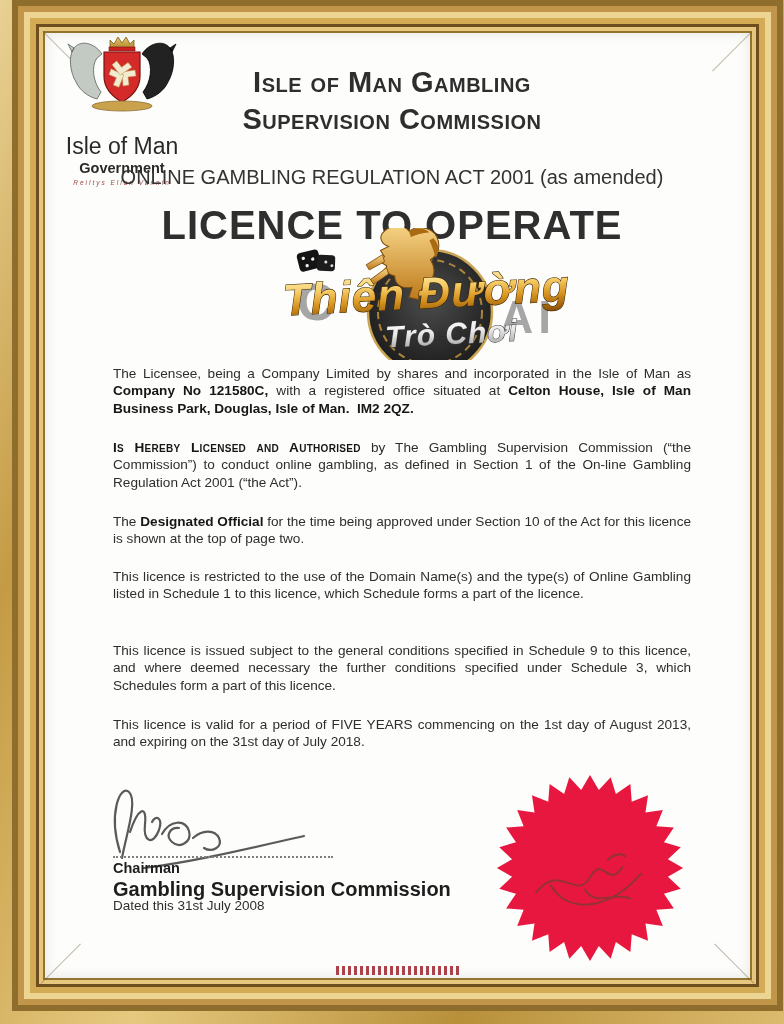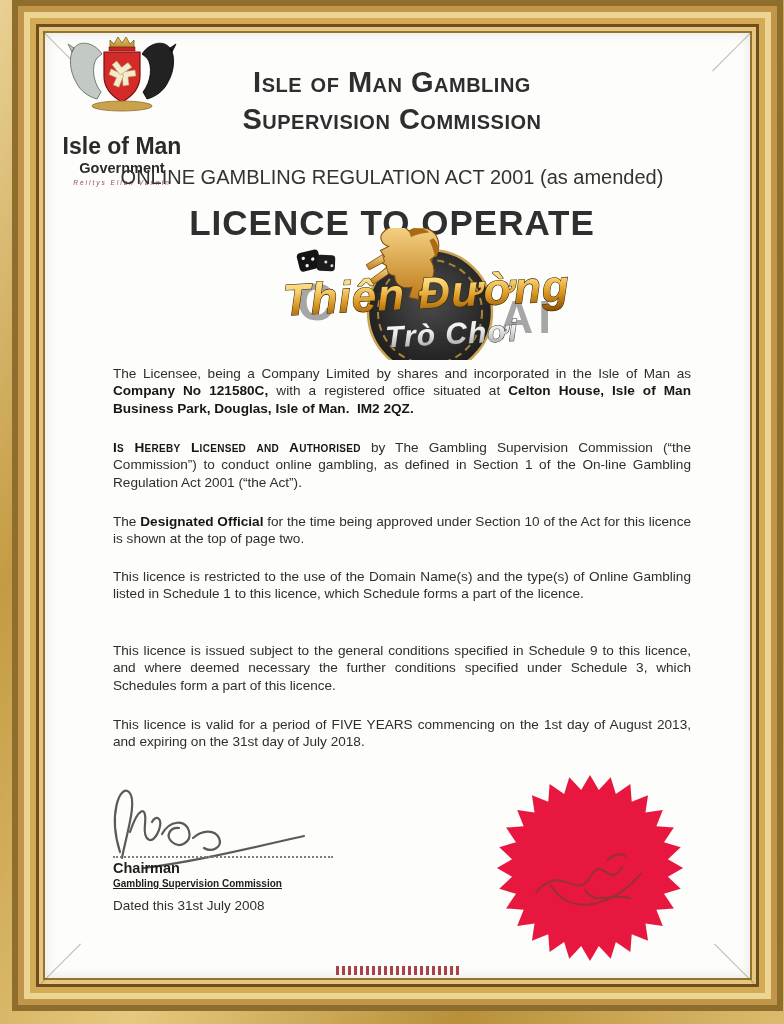--- a/index.html
+++ b/index.html
@@ -28,30 +28,30 @@
   }
   .mitre{position:absolute;width:56px;height:1px;background:rgba(80,52,12,.35);}
   .m-tl{left:-2px;top:-2px;transform:rotate(45deg);transform-origin:left center;}
   .m-tr{right:-2px;top:-2px;transform:rotate(-45deg);transform-origin:right center;}
   .m-bl{left:-4px;bottom:-6px;transform:rotate(-45deg);transform-origin:left center;}
   .m-br{right:-4px;bottom:-6px;transform:rotate(45deg);transform-origin:right center;}
 
   .abs{position:absolute;}
   
   .arms-block{left:52px;top:34px;width:140px;text-align:center;color:#2a2a2a;}
-  .iom-name{font-size:23px;font-weight:bold;letter-spacing:0;line-height:24px;margin-top:2px;}
+  .iom-name{font-size:23px;font-weight:normal;letter-spacing:0;line-height:24px;margin-top:2px;}
   .iom-gov{font-size:14.5px;font-weight:bold;margin-top:2px;}
   .iom-motto{font-size:6.5px;font-style:italic;color:#9b4848;letter-spacing:2px;margin-top:3px;}
 
   
   .org-line{left:0;right:0;text-align:center;font-weight:bold;color:#2e2e2e;
             font-variant:small-caps;letter-spacing:.5px;font-size:29px;}
   .org1{top:66px;} .org2{top:103px;}
   .act-line{left:0;right:0;top:166px;text-align:center;font-size:20px;color:#333;}
-  .doc-title{left:0;right:0;top:203px;text-align:center;font-size:35px;font-weight:bold;
+  .doc-title{left:0;right:0;top:203px;text-align:center;font-size:40px;font-weight:bold;
              color:#2f2f2f;letter-spacing:1px;}
 
   
   .frag{color:#a6a6a6;font-weight:bold;z-index:1;}
   .frag-left{left:297px;top:272px;font-size:52px;}
   .frag-right{left:500px;top:290px;font-size:46px;letter-spacing:5px;}
   .frag-lic{left:392px;top:326px;font-size:17px;font-weight:normal;color:#9d9d9d;z-index:1;}
 
   .logo-svg{left:262px;top:228px;z-index:2;}
 
@@ -64,21 +64,21 @@
   .para:nth-child(2){top:439px;}
   .para:nth-child(3){top:513px;}
   .para:nth-child(4){top:568px;}
   .para:nth-child(5){top:642px;}
   .para:nth-child(6){top:716px;}
 
   
   .sig-svg{left:92px;top:772px;}
   .dotline{left:113px;top:844px;width:220px;height:12px;border-bottom:2px dotted #7e7e7e;}
   .sig-role{left:113px;top:860px;font-size:14.5px;font-weight:bold;color:#1d1d1d;}
-  .sig-org{left:113px;top:878px;font-size:10px;font-weight:bold;color:#1d1d1d;text-decoration:underline;}
+  .sig-org{left:113px;top:878px;font-size:20px;font-weight:bold;color:#1d1d1d;}
   .sig-date{left:113px;top:898px;font-size:13.5px;color:#2e2e2e;}
 
   .seal-svg{left:492px;top:770px;}
 
   
   .footer-frag{left:336px;top:966px;width:124px;height:9px;
     background:repeating-linear-gradient(90deg,rgba(158,32,44,.85) 0 3px,rgba(158,32,44,0) 3px 6px);
     filter:blur(.4px);}
 </style>
 </head>

